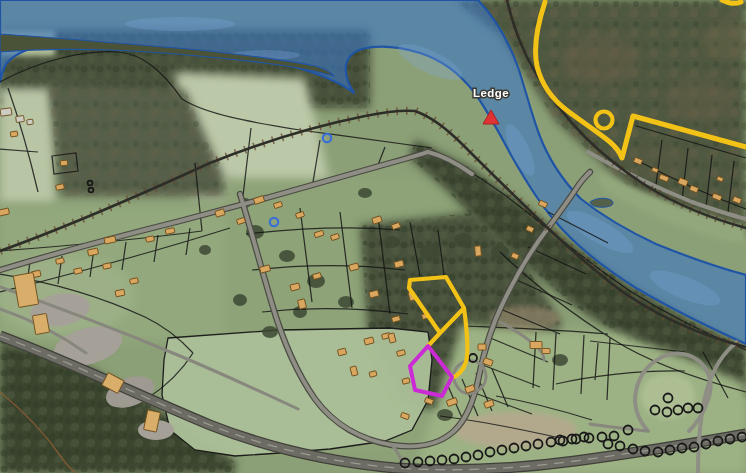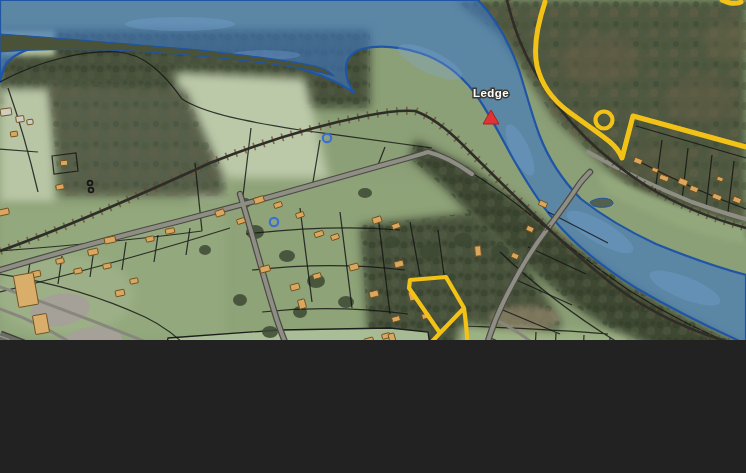--- a/index.html
+++ b/index.html
@@ -1,16 +1,16 @@
 <!DOCTYPE html>
 <html style="--water_fill: #3E78C2; --water_edge: #2055A6; --route_yellow: #F3C217; --parcel_magenta: #CB2BD5; --marker_red: #E03434; --ring_blue: #3A6FD8; --building_fill: #D9A75F; --label_text: #FFFFFF;"><head>
 <meta charset="utf-8">
 <style>
   html,body{margin:0;padding:0;background:#222;}
-  .stage{position:relative;width:746px;height:340px;overflow:hidden;font-family:"Liberation Sans",sans-serif;}
+  .stage{position:relative;width:746px;height:473px;overflow:hidden;font-family:"Liberation Sans",sans-serif;}
   svg{display:block;}
   .rail{stroke:#2E2E29;stroke-width:2.6;fill:none;}
   .ties{stroke:#6B4A30;stroke-width:8;fill:none;stroke-dasharray:1.6 8.2;opacity:.75;}
   .ties2{stroke:#5E422C;stroke-width:7;fill:none;stroke-dasharray:1.5 7.5;opacity:.7;}
   .parcel{stroke:#141414;stroke-width:1.25;fill:none;opacity:.82;}
   .rdc{stroke:#4B4B44;stroke-width:6.4;fill:none;stroke-linecap:round;}
   .rd{stroke:#8E8E85;stroke-width:4;fill:none;stroke-linecap:round;}
   .rds{stroke:#87877E;stroke-width:3;fill:none;stroke-linecap:round;}
   .hwyc{stroke:#3F3F39;stroke-width:11;fill:none;}
   .hwy{stroke:#6C6C64;stroke-width:8.5;fill:none;}

